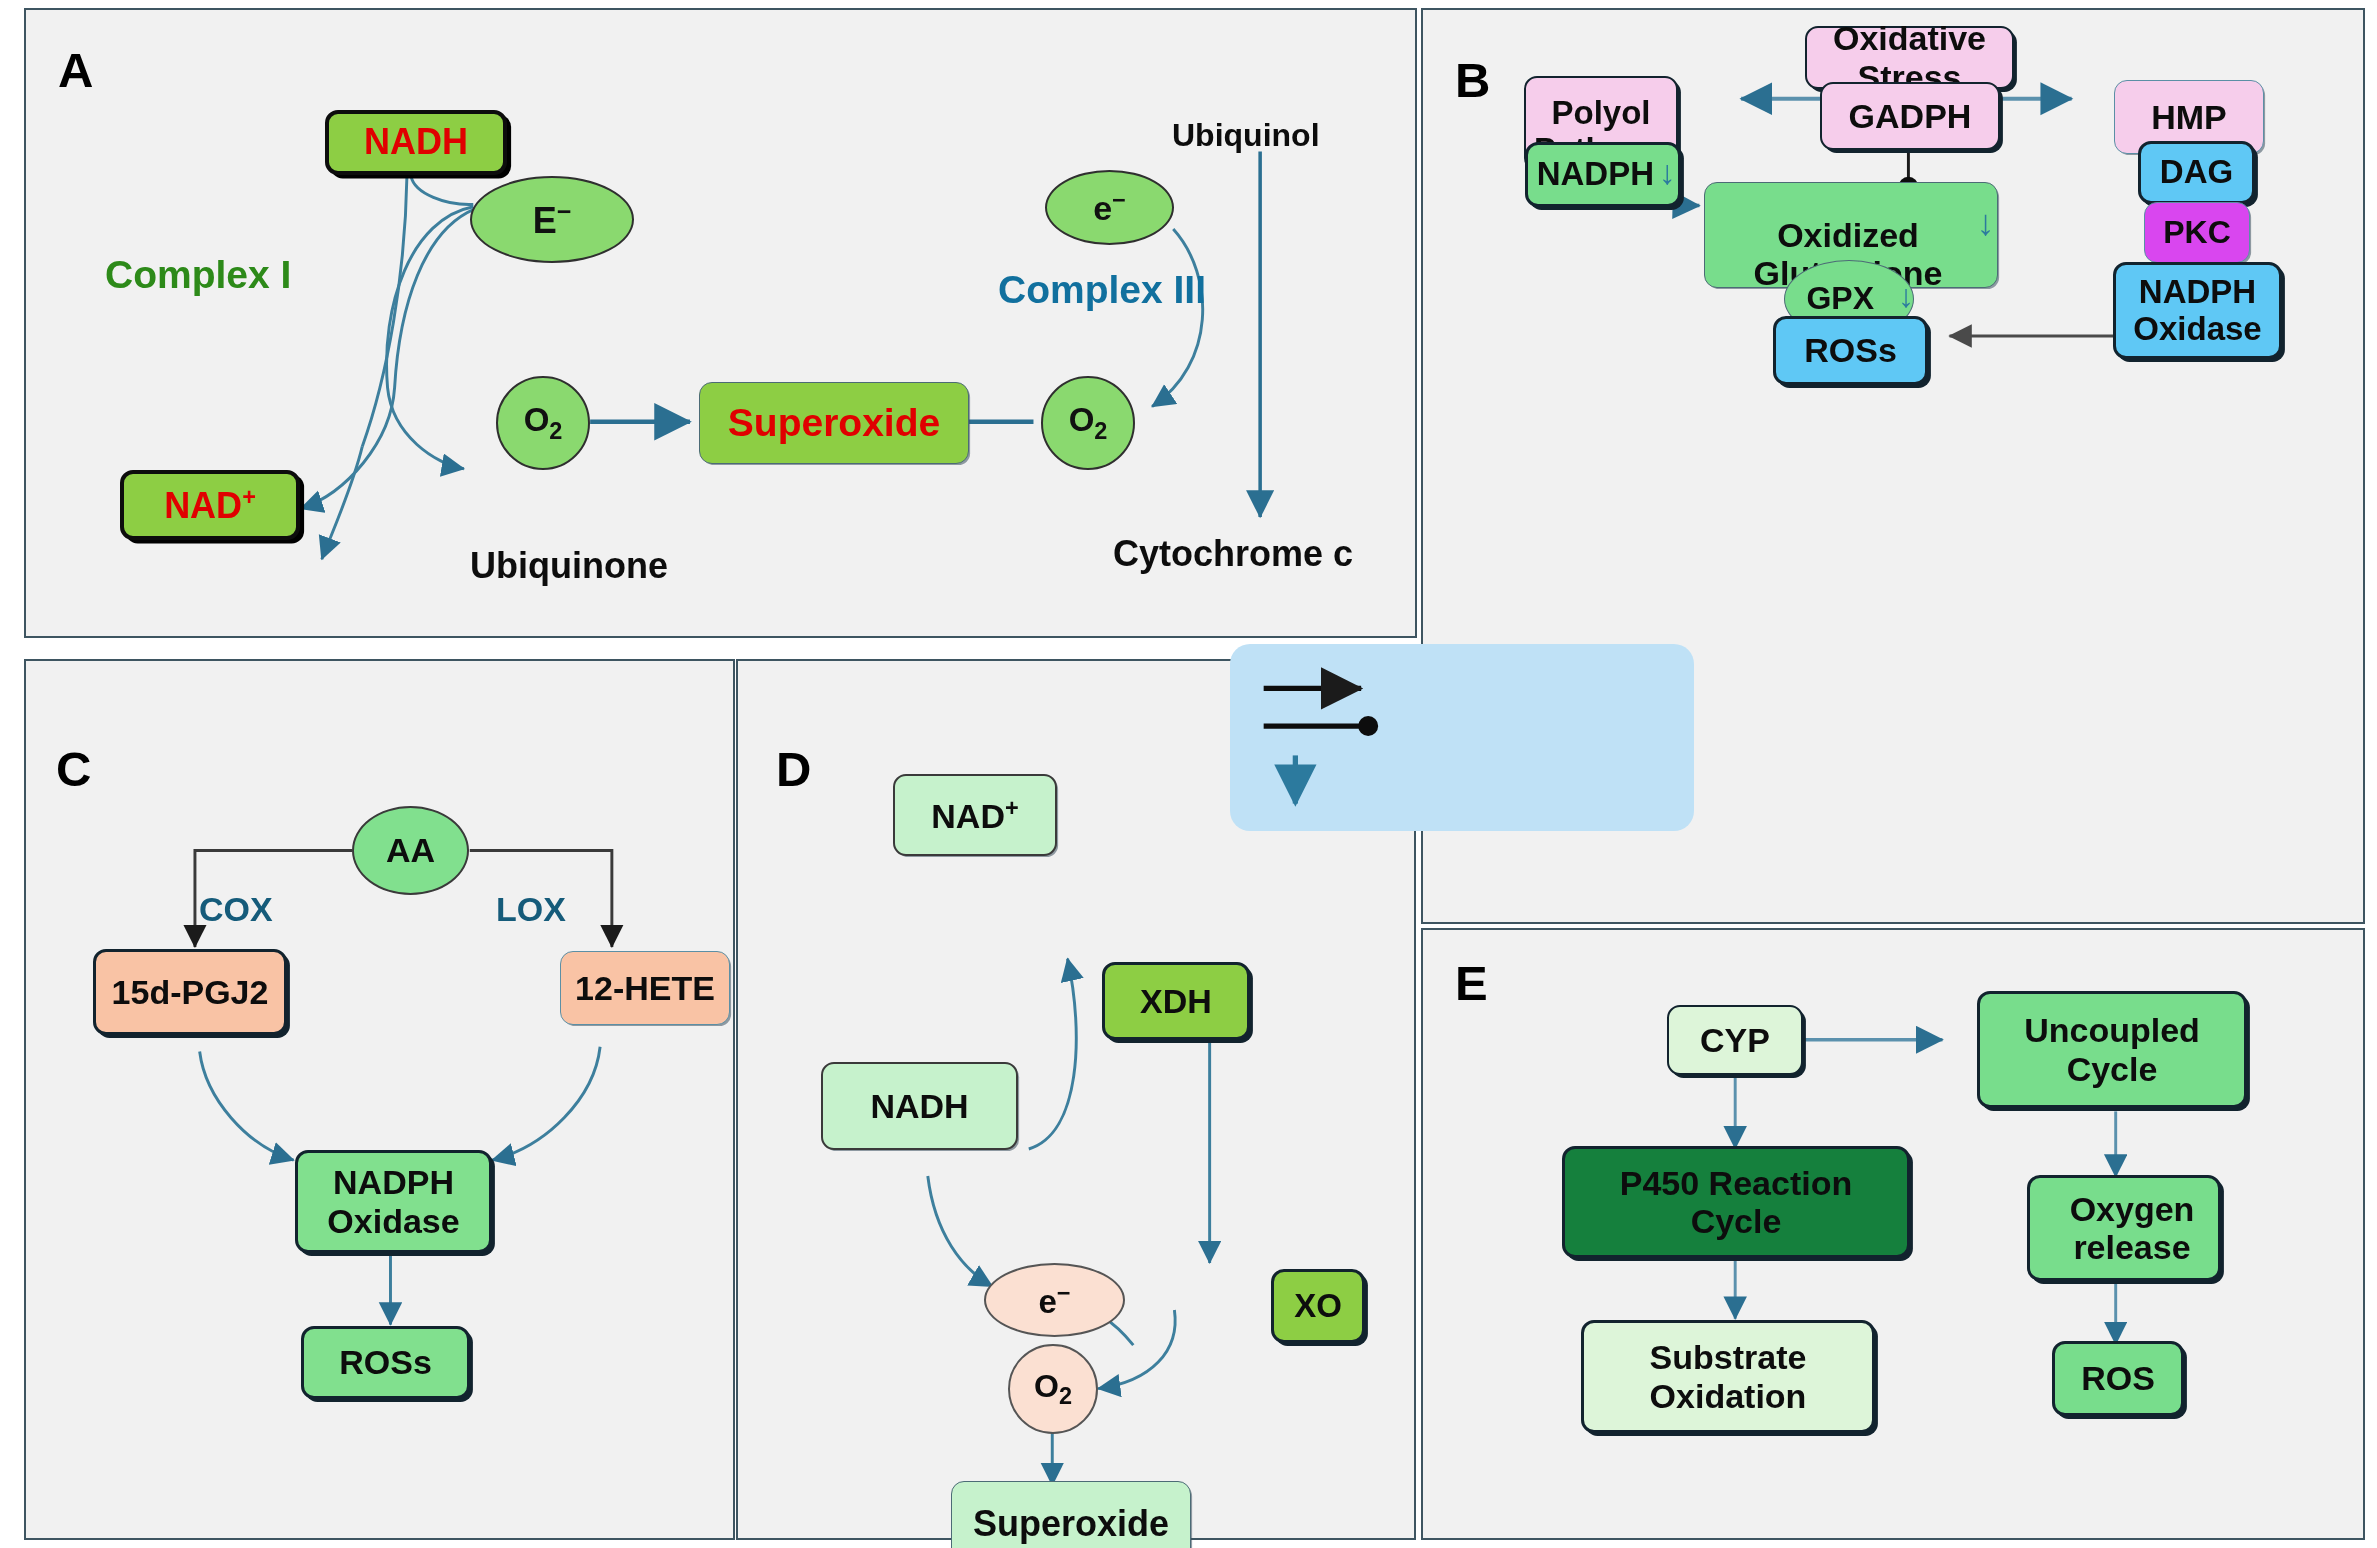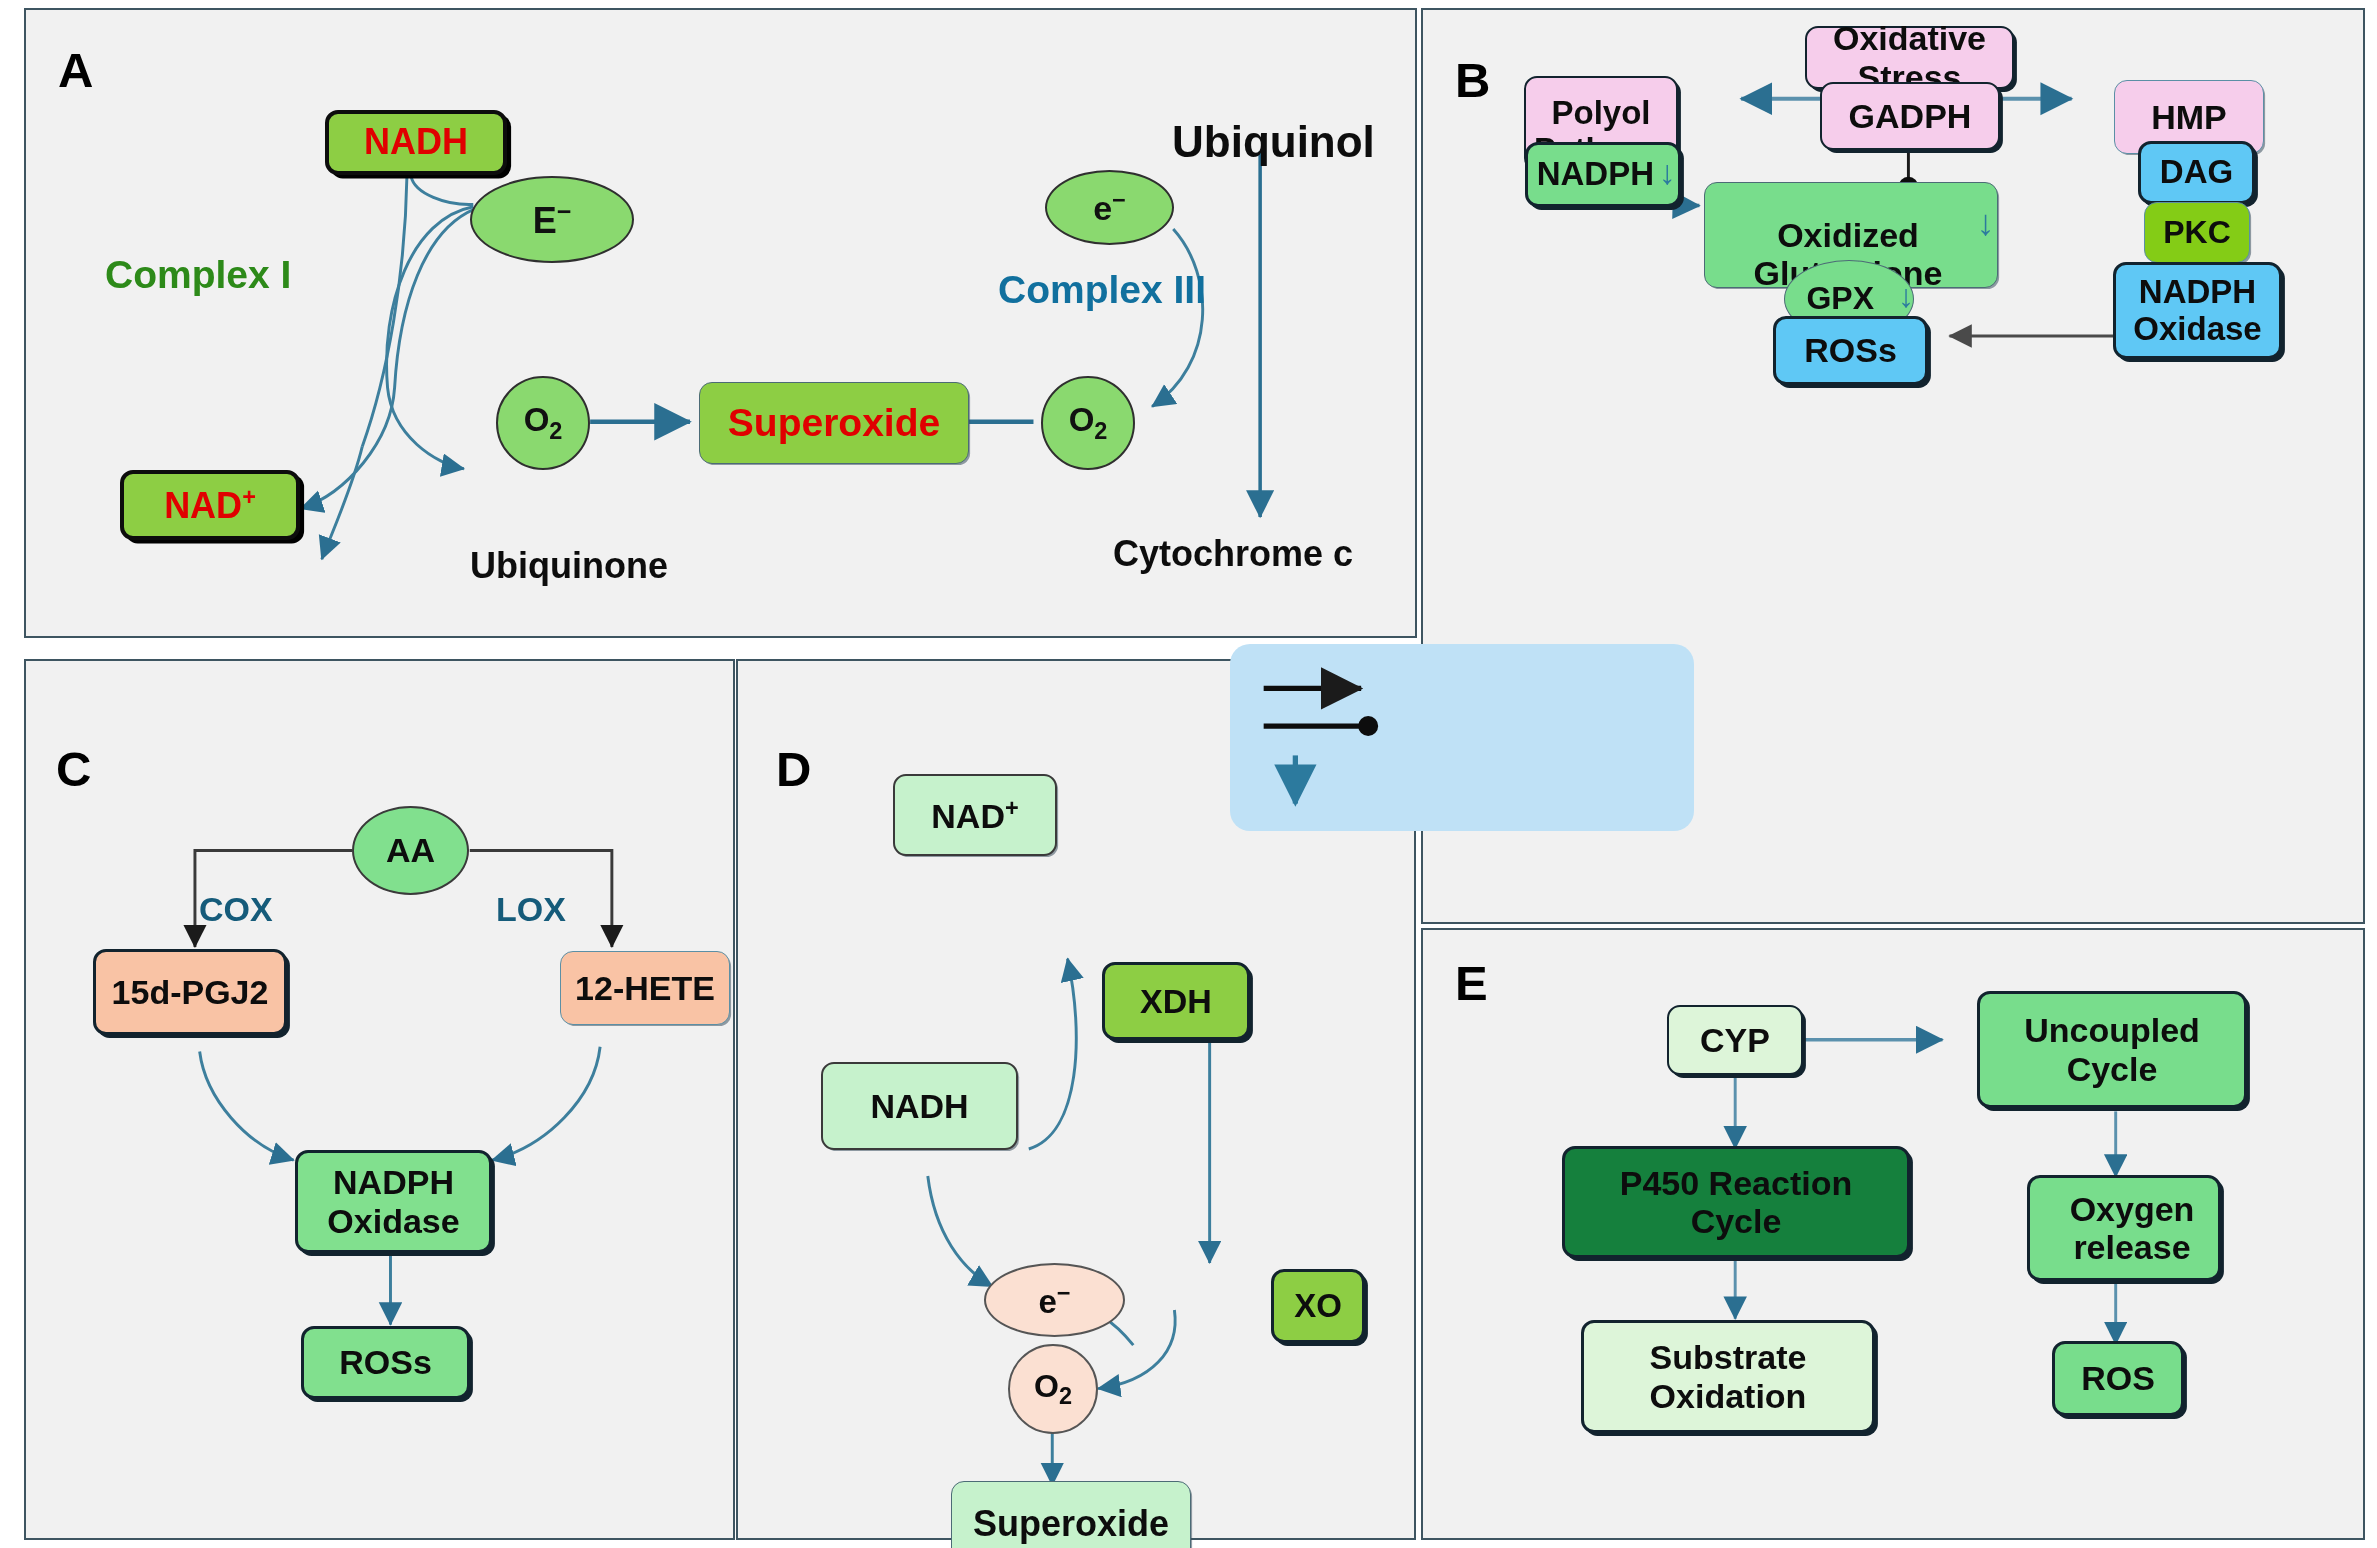--- a/index.html
+++ b/index.html
@@ -159,21 +159,21 @@
 
   <div class="node ellipse" style="left:1045px; top:170px; width:129px; height:75px; background:#8ad96f; border:2.9px solid #2f2f2f; font-size:34px; color:#111;">
     <span class="lbl">
       <span>e</span><sup style="font-size:23.5px;">−</sup>
     </span>
   </div>
 
   <div class="ftext" style="left:105px; top:253px; font-size:39px; color:#2d8a19;">Complex I</div>
   <div class="ftext" style="left:998px; top:268px; font-size:39px; color:#11709e;">Complex III</div>
   <div class="ftext" style="left:470px; top:545px; font-size:36px; color:#0d0d0d;">Ubiquinone</div>
-  <div class="ftext" style="left:1172px; top:117px; font-size:44px; color:#0d0d0d;">Ubiquinol</div>
+  <div class="ftext" style="left:1172px; top:117px; font-size:32px; color:#0d0d0d;">Ubiquinol</div>
   <div class="ftext" style="left:1113px; top:533px; font-size:36px; color:#0d0d0d;">Cytochrome c</div>
 
   <div class="panel" style="left:1421px; top:8.2px; width:944px; height:916px;">
   </div>
   <div class="panel-letter" style="left:1455px; top:56px;">B</div>
 
   <svg class="edges" viewBox="0 0 4048 2637" preserveAspectRatio="none" style="z-index:2;">
 
     <line x1="3250" y1="108" x2="3250" y2="148" stroke="#1b1b1b" stroke-width="5"></line>
     <line x1="3250" y1="148" x2="3250" y2="318" stroke="#1b1b1b" stroke-width="5" marker-end="url(#dotBlack)"></line>
@@ -232,21 +232,21 @@
     <span class="lbl">DAG</span>
   </div>
 
   <div class="node rbox sh-soft" style="left:1704px; top:182px; width:294px; height:106px; background:#78dd8c; border:1.8px solid #4c6b76; font-size:34px; color:#0d0d0d; white-space:pre-line;">
     <span class="lbl" style="position:relative; padding-right:6px;">
       <span>Oxidized
 Glutathione</span><span class="dec-arrow" style="position:absolute; right:2.3px; top:25px; font-size:36px;">↓</span>
     </span>
   </div>
 
-  <div class="node rbox sh-soft" style="left:2144px; top:202px; width:106px; height:61px; background:#84cc16; border:1.8px solid #5b8fa5; font-size:32px; color:#0d0d0d;">
+  <div class="node rbox sh-soft" style="left:2144px; top:202px; width:106px; height:61px; background:#d946ef; border:1.8px solid #5b8fa5; font-size:32px; color:#0d0d0d;">
     <span class="lbl">PKC</span>
   </div>
 
   <div class="node ellipse" style="left:1784px; top:260px; width:130px; height:78px; background:#78dd8c; border:1.8px solid #4c6b76; font-size:32px; color:#0d0d0d;">
     <span class="lbl" style="position:relative; padding-right:17.6px;">
       <span>GPX</span><span class="dec-arrow" style="position:absolute; right:-1.2px; top:-2.3px; font-size:32px;">↓</span>
     </span>
   </div>
 
   <div class="node rbox sh-dark" style="left:2113px; top:262px; width:169px; height:97px; background:#5fc8f5; border:3.5px solid #12232e; font-size:33px; color:#0d0d0d; white-space:pre-line;">

